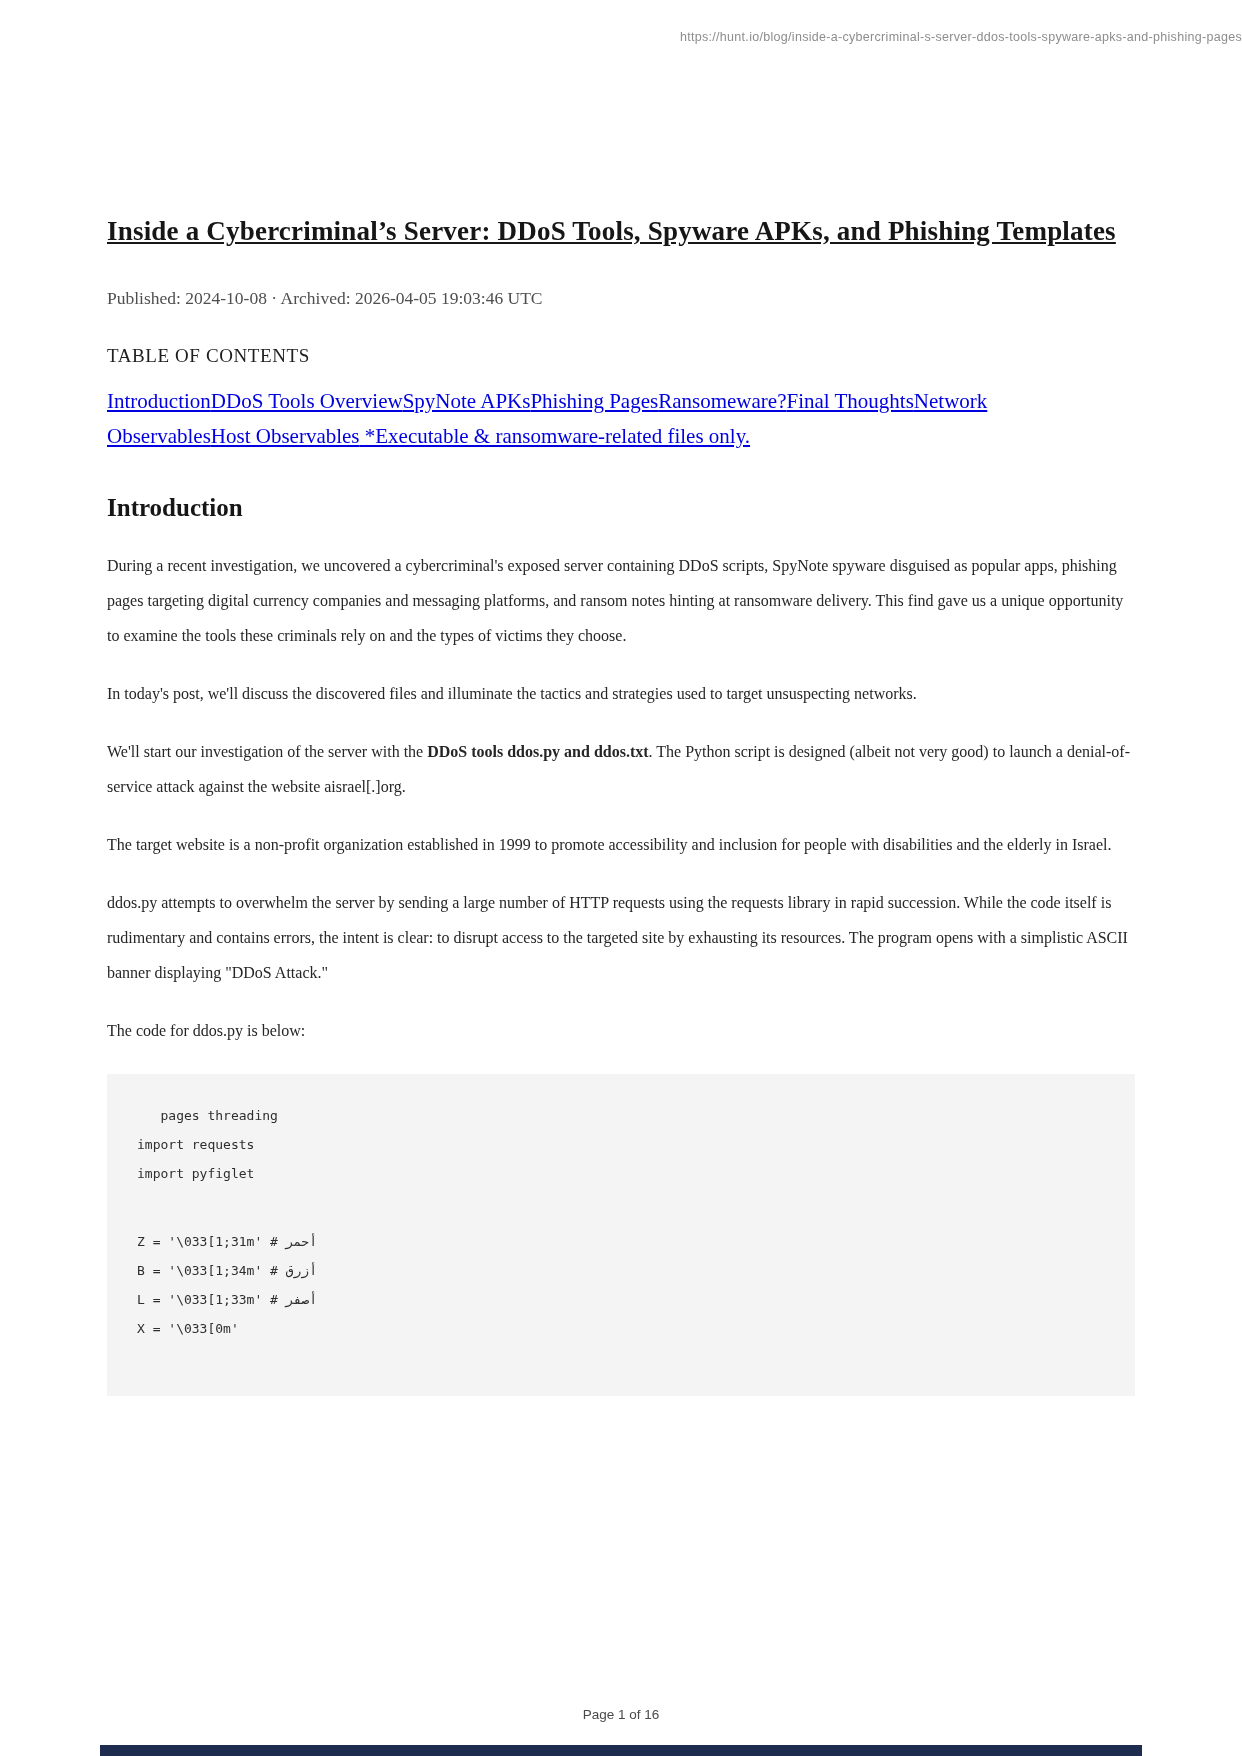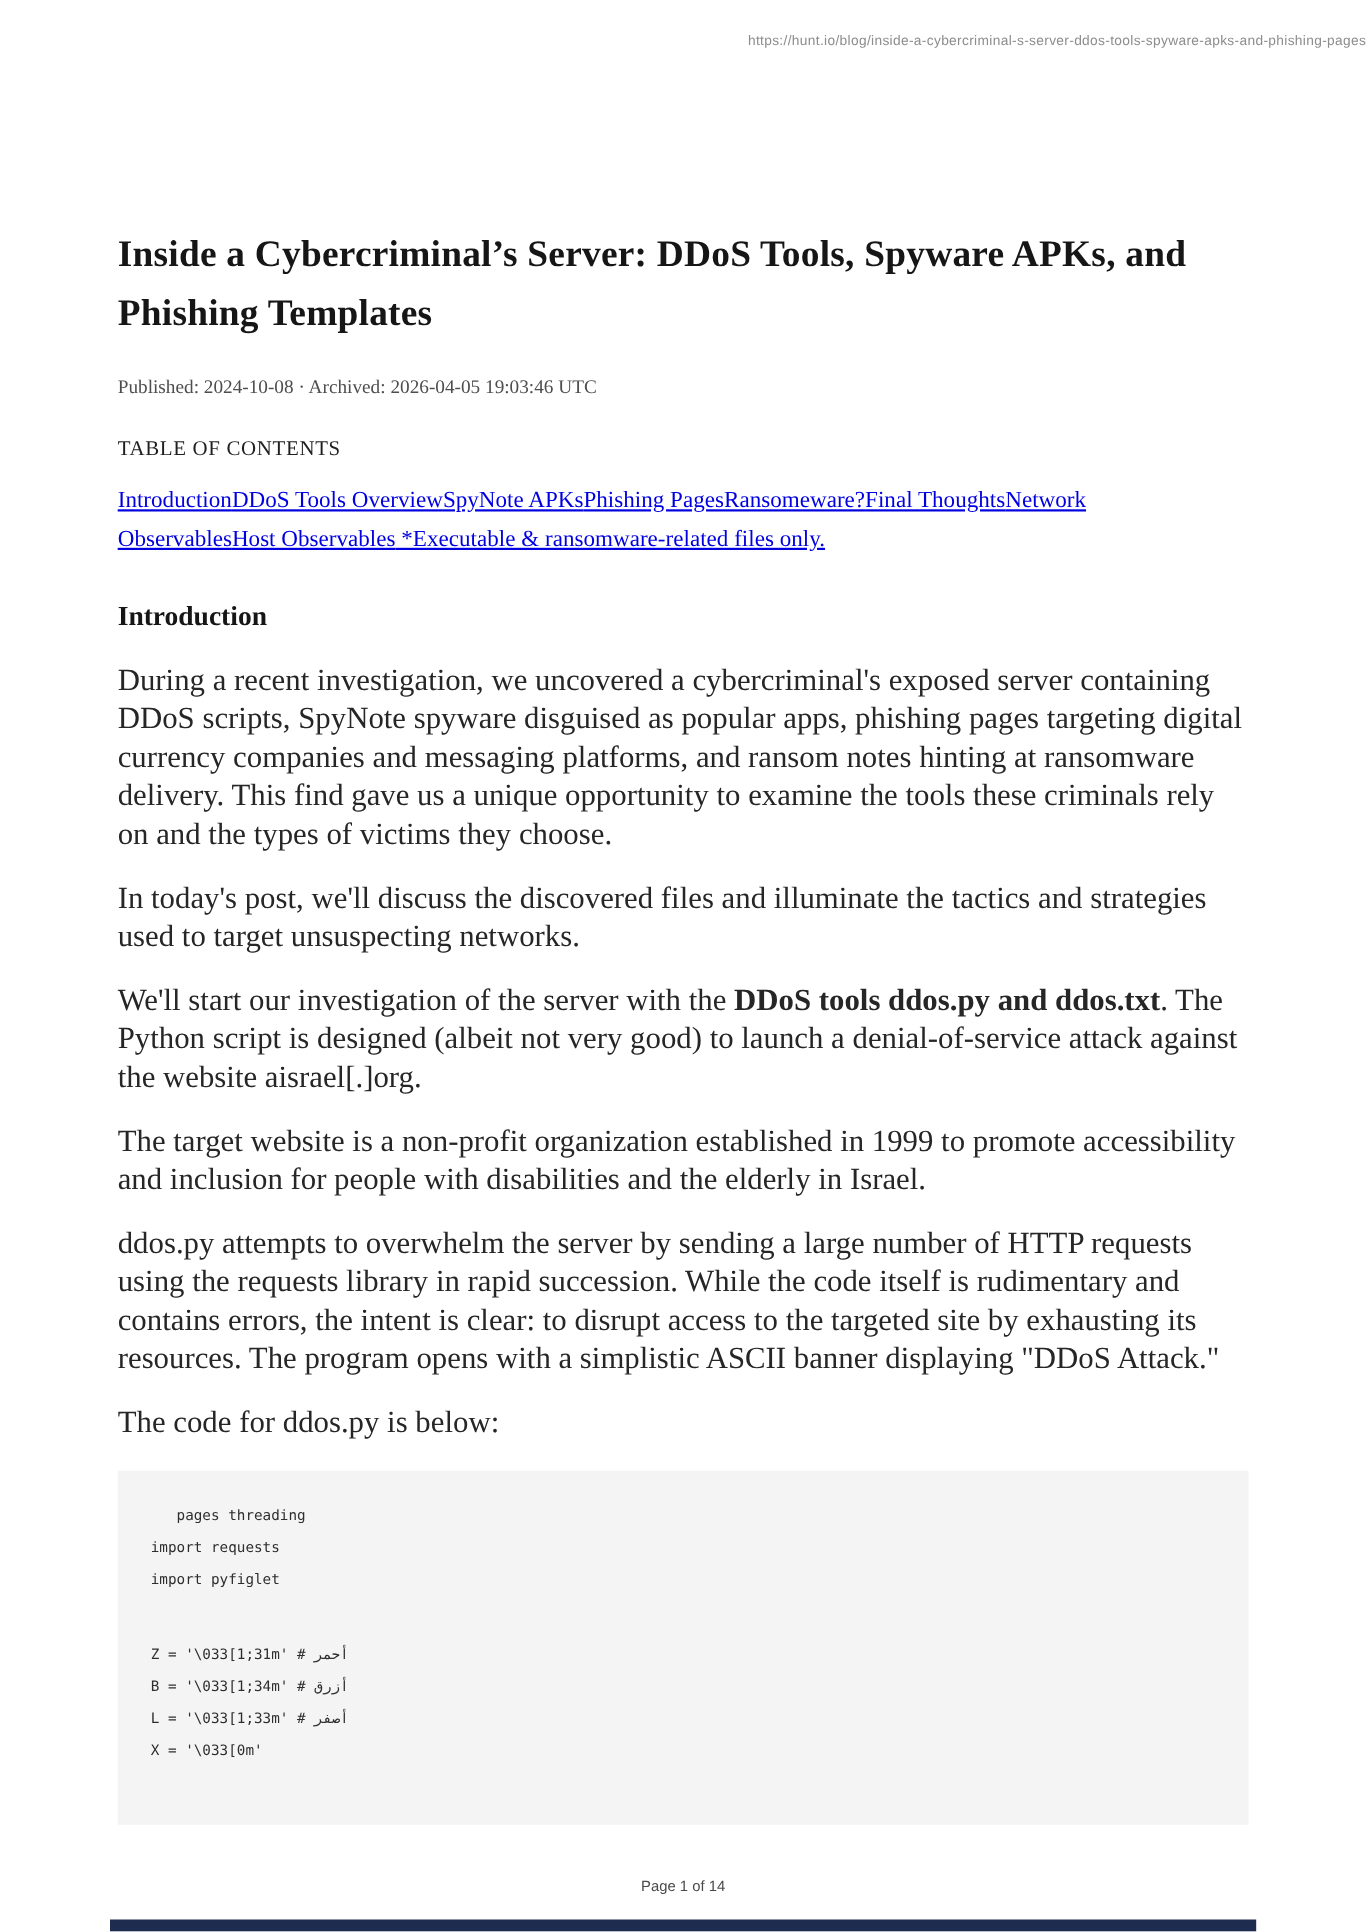--- a/index.html
+++ b/index.html
@@ -21,25 +21,26 @@
     font-family: "Liberation Sans", sans-serif;
     font-size: 12.5px;
     color: #8d8d8d;
     letter-spacing: 0.3px;
   }
   .content {
     padding: 205px 107px 0 107px;
   }
   h1.article-title {
     margin: 0;
-    font-size: 34px;
+    font-size: 27px;
     line-height: 53px;
     font-weight: 700;
     color: #161616;
     letter-spacing: 0.2px;
+    text-decoration: underline;
   }
   .meta {
     margin-top: 28px;
     font-size: 17.5px;
     line-height: 24px;
     color: #4e4e4e;
   }
   .toc-label {
     margin-top: 33px;
     font-size: 19px;
@@ -59,21 +60,21 @@
   }
   h2.section-heading {
     margin: 37px 0 0 0;
     font-size: 25px;
     line-height: 34px;
     font-weight: 700;
     color: #161616;
   }
   .para {
     margin: 23px 0 0 0;
-    font-size: 28px;
+    font-size: 16px;
     line-height: 35px;
     color: #262626;
   }
   .para .bold { font-weight: 700; }
   .code-block {
     margin-top: 26px;
     background: #f4f4f4;
     padding: 27px 30px 14px 30px;
     font-family: "DejaVu Sans Mono", monospace;
     font-size: 13px;
@@ -140,15 +141,15 @@
       <div class="code-line">Z = '\033[1;31m' # أحمر</div>
       <div class="code-line">B = '\033[1;34m' # أزرق</div>
       <div class="code-line">L = '\033[1;33m' # أصفر</div>
       <div class="code-line">X = '\033[0m'</div>
       <div class="code-line blank"></div>
       <div class="code-line blank"></div>
     </div>
 
 </div>
 
-<div class="page-footer">Page 1 of 14</div>
+<div class="page-footer">Page 1 of 16</div>
 
 <div class="next-page-bar" style="background: rgb(29, 44, 79);"></div>
 
 </body></html>

